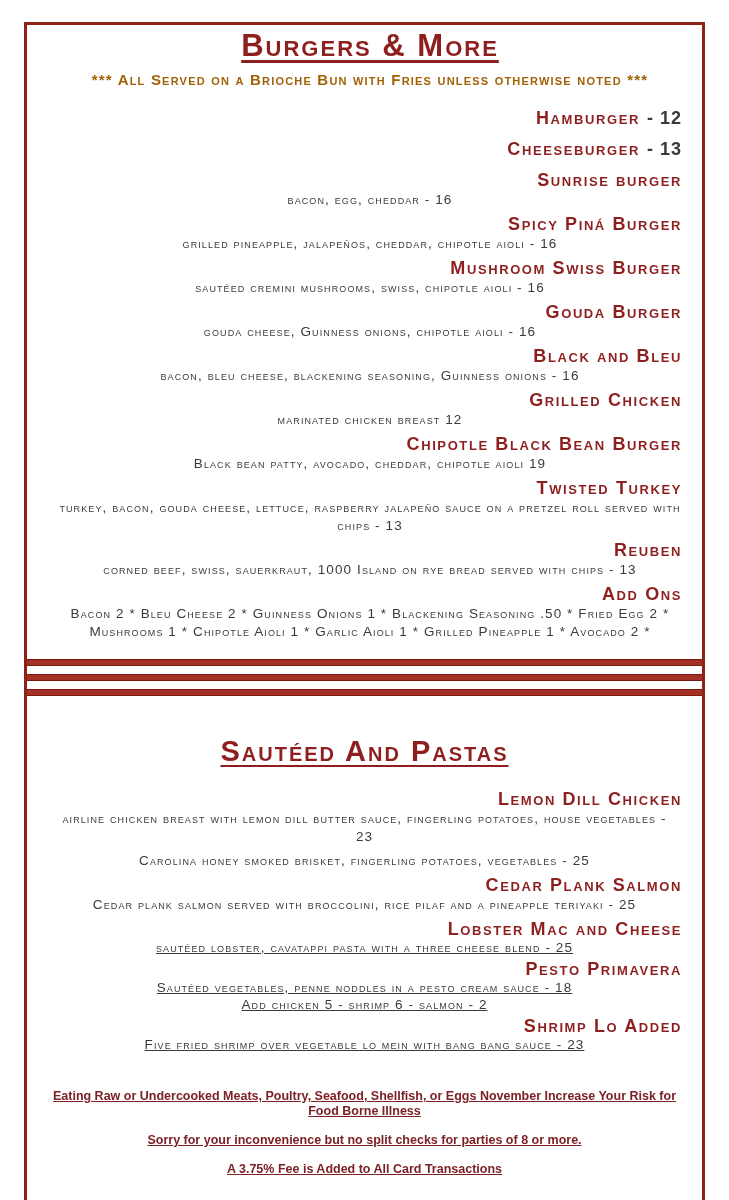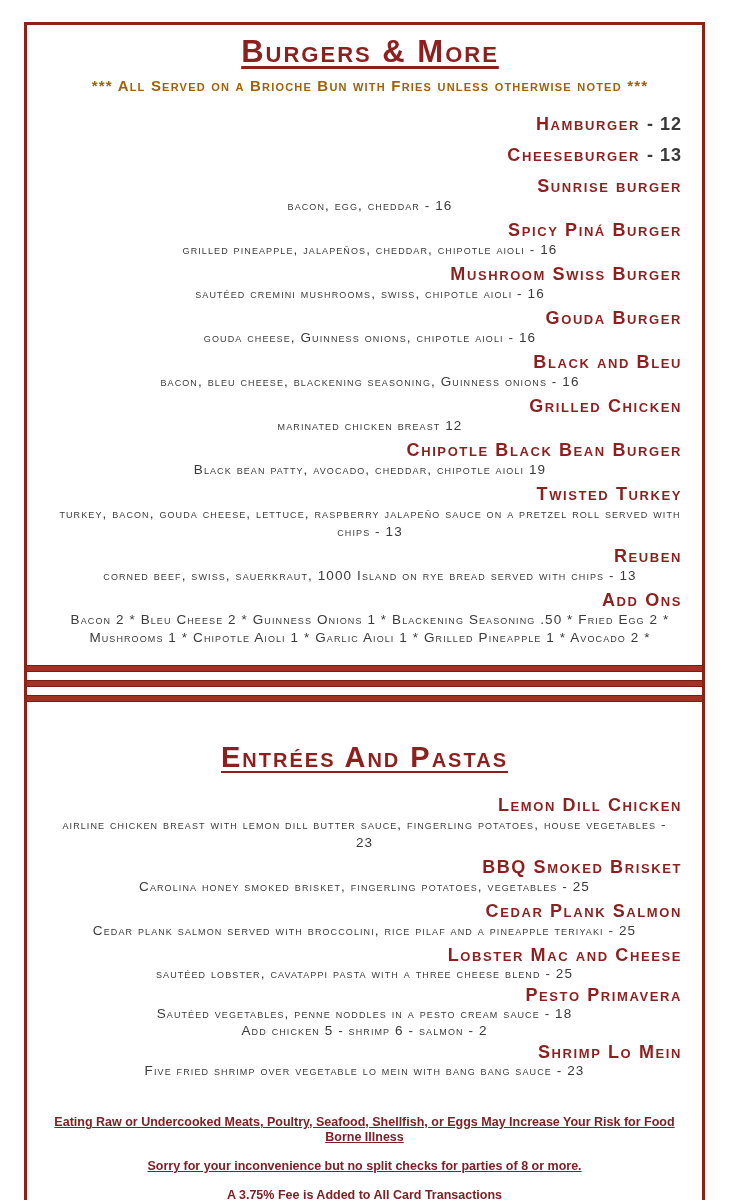--- a/index.html
+++ b/index.html
@@ -12,21 +12,21 @@
   .frame {
     box-sizing: border-box;
     width: 681px;
     margin: 22px auto 8px;
     border: 3px solid #8f2217;
     background: #ffffff;
   }
   .section {
     text-align: center;
   }
-  .section1 { padding: 10px 20px 2px; margin-left: 11px; }
+  .section1 { padding: 4px 20px 2px; margin-left: 11px; }
   .section2 { padding: 38px 20px 0; }
 
   .menu-title {
     font-size: 31px;
     line-height: 34px;
     font-weight: bold;
     color: #8e1f1f;
     font-variant: small-caps;
     letter-spacing: 2px;
     text-decoration: underline;
@@ -69,21 +69,21 @@
     line-height: 18px;
     color: #3a3a3a;
     font-variant: small-caps;
     letter-spacing: 1.1px;
     max-width: 625px;
     margin: 0 auto;
   }
   .item.addons { margin-top: 2px; }
   .item.tight { margin-bottom: 4px; }
   .item.tight h3 { margin-bottom: 0; }
-  .item.tight .desc { line-height: 17px; }
+  .item.tight .desc { line-height: 17px; text-decoration: underline; }
 
   .divider { margin-top: 10px; }
   .stripe {
     height: 5px;
     background: #a33126;
     border-top: 1px solid #7c1a10;
     border-bottom: 1px solid #7c1a10;
   }
   .stripe + .stripe { margin-top: 8px; }
 
@@ -171,53 +171,52 @@
     </div>
   </div>
 
   <div class="divider">
     <div class="stripe"></div>
     <div class="stripe"></div>
     <div class="stripe"></div>
   </div>
 
   <div class="section section2">
-    <h1 class="menu-title">Entrées And Pastas</h1>
+    <h1 class="menu-title">Sautéed And Pastas</h1>
 
     <div class="item">
       <h3>Lemon Dill Chicken</h3>
       <div class="desc">airline chicken breast with lemon dill butter sauce, fingerling potatoes, house vegetables - 23</div>
     </div>
 
     <div class="item">
-      <h3>BBQ Smoked Brisket</h3>
       <div class="desc">Carolina honey smoked brisket, fingerling potatoes, vegetables - 25</div>
     </div>
 
     <div class="item">
       <h3>Cedar Plank Salmon</h3>
       <div class="desc">Cedar plank salmon served with broccolini, rice pilaf and a pineapple teriyaki - 25</div>
     </div>
 
     <div class="item tight">
       <h3>Lobster Mac and Cheese</h3>
       <div class="desc">sautéed lobster, cavatappi pasta with a three cheese blend - 25</div>
     </div>
 
     <div class="item tight">
       <h3>Pesto Primavera</h3>
       <div class="desc">Sautéed vegetables, penne noddles in a pesto cream sauce - 18</div>
       <div class="desc">Add chicken 5 - shrimp 6 - salmon - 2</div>
     </div>
 
     <div class="item tight">
-      <h3>Shrimp Lo Mein</h3>
+      <h3>Shrimp Lo Added</h3>
       <div class="desc">Five fried shrimp over vegetable lo mein with bang bang sauce - 23</div>
     </div>
 
     <div class="footer">
-      <span class="note-row"><span class="note">Eating Raw or Undercooked Meats, Poultry, Seafood, Shellfish, or Eggs May Increase Your Risk for Food Borne Illness</span></span>
+      <span class="note-row"><span class="note">Eating Raw or Undercooked Meats, Poultry, Seafood, Shellfish, or Eggs November Increase Your Risk for Food Borne Illness</span></span>
       <span class="note-row"><span class="note">Sorry for your inconvenience but no split checks for parties of 8 or more.</span></span>
       <span class="note-row"><span class="note">A 3.75% Fee is Added to All Card Transactions</span></span>
     </div>
   </div>
 
 </div>
 
 </body></html>

